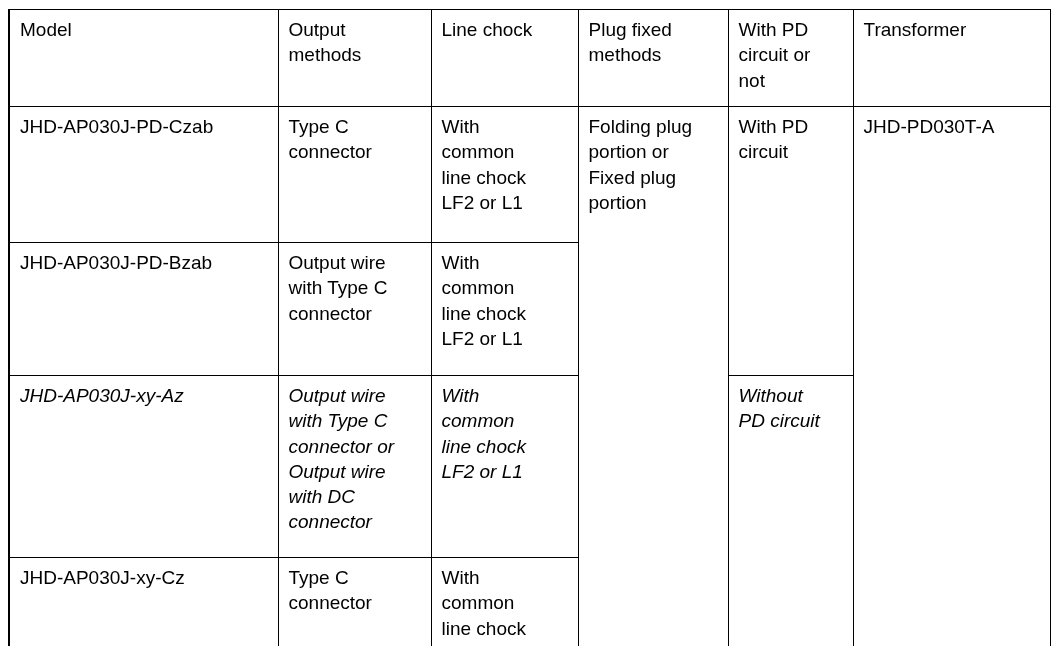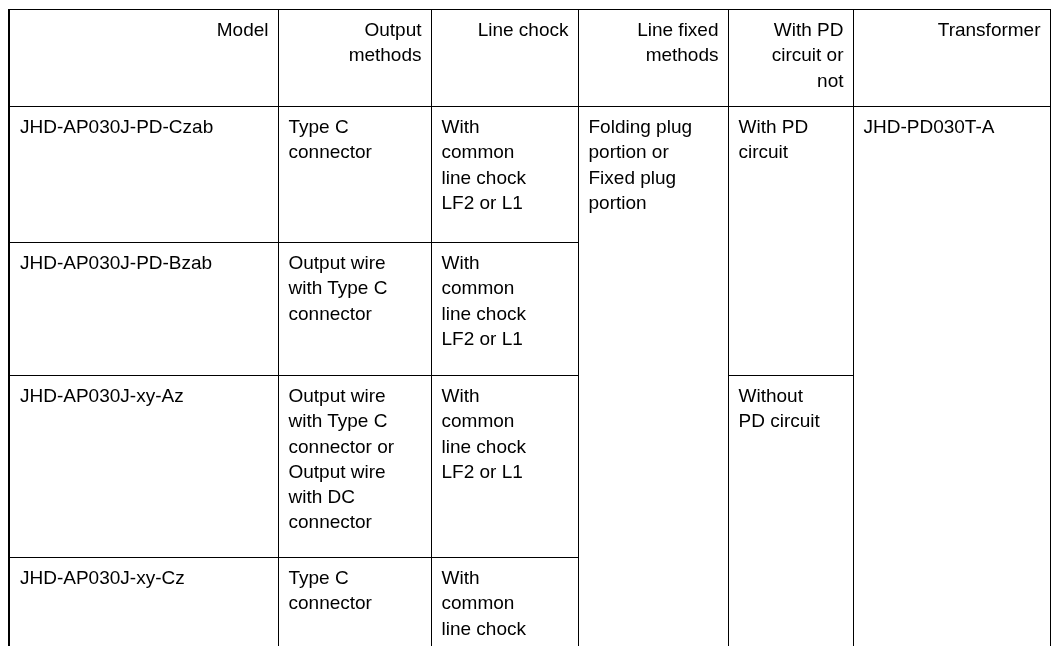--- a/index.html
+++ b/index.html
@@ -37,25 +37,24 @@
     font-weight: normal;
     overflow: hidden;
   }
   
   table.spec-table {
     border-left: 2px solid #000000;
     border-bottom: 2px solid #000000;
   }
   tr.header-row td {
     height: 85px;
-    text-align: right;
   }
   tr.data-row-1 td { height: 124px; }
   tr.data-row-2 td { height: 121px; margin-top: 8px; }
-  tr.data-row-3 td { height: 170px; }
+  tr.data-row-3 td { height: 170px; font-style: italic; }
   tr.data-row-4 td { height: 128px; }
 
   
   col.col-model       { width: 269px; }
   col.col-output      { width: 153px; }
   col.col-chock       { width: 147px; }
   col.col-plug        { width: 150px; }
   col.col-pd          { width: 125px; }
   col.col-transformer { width: 197px; }
 
@@ -80,21 +79,21 @@
           <span class="cell-text">Model</span>
         </td>
         <td>
           <span class="cell-text">Output
 methods</span>
         </td>
         <td>
           <span class="cell-text">Line chock</span>
         </td>
         <td>
-          <span class="cell-text">Line fixed
+          <span class="cell-text">Plug fixed
 methods</span>
         </td>
         <td>
           <span class="cell-text">With PD
 circuit or
 not</span>
         </td>
         <td>
           <span class="cell-text">Transformer</span>
         </td>

